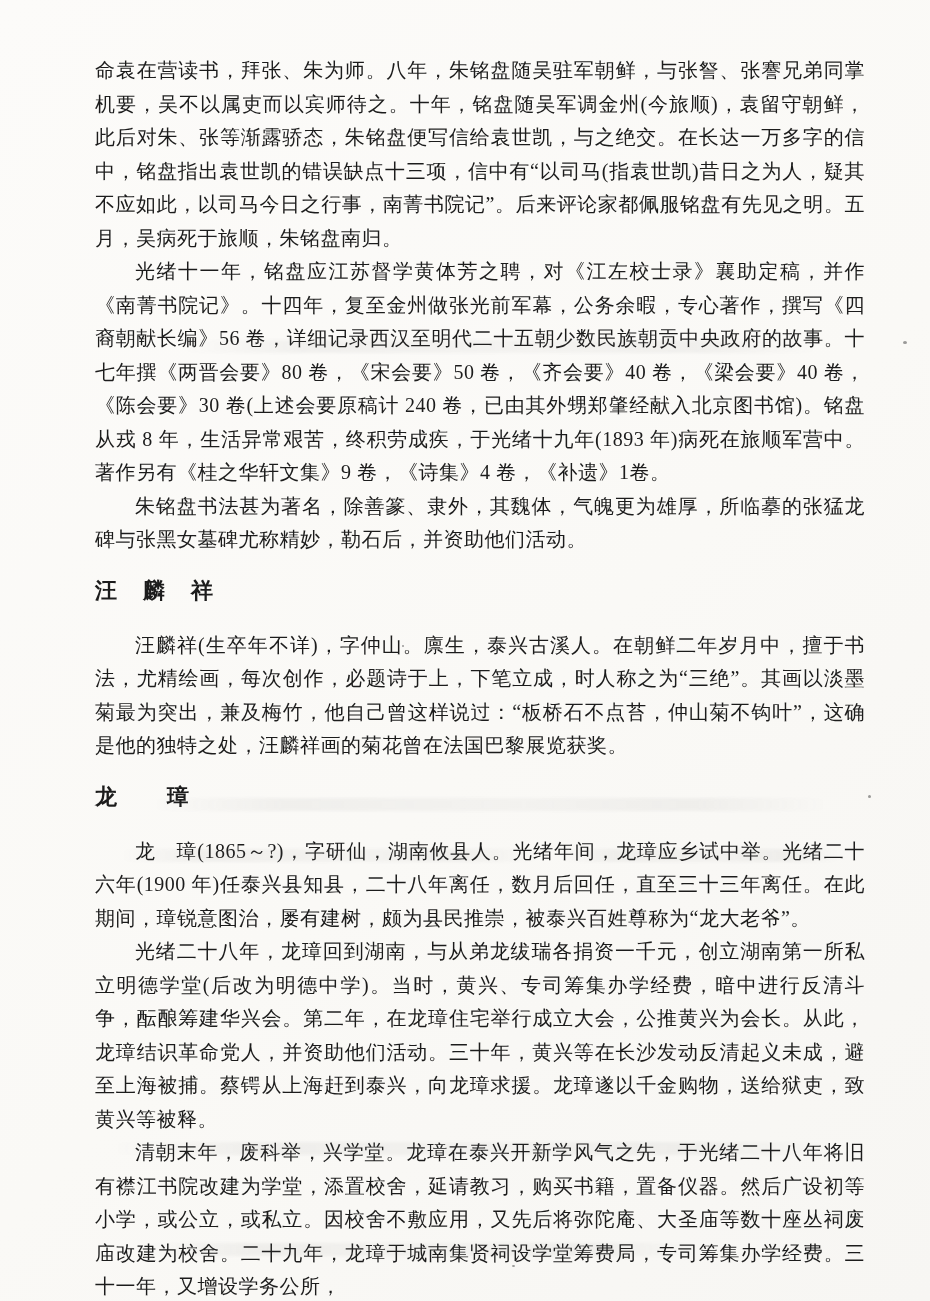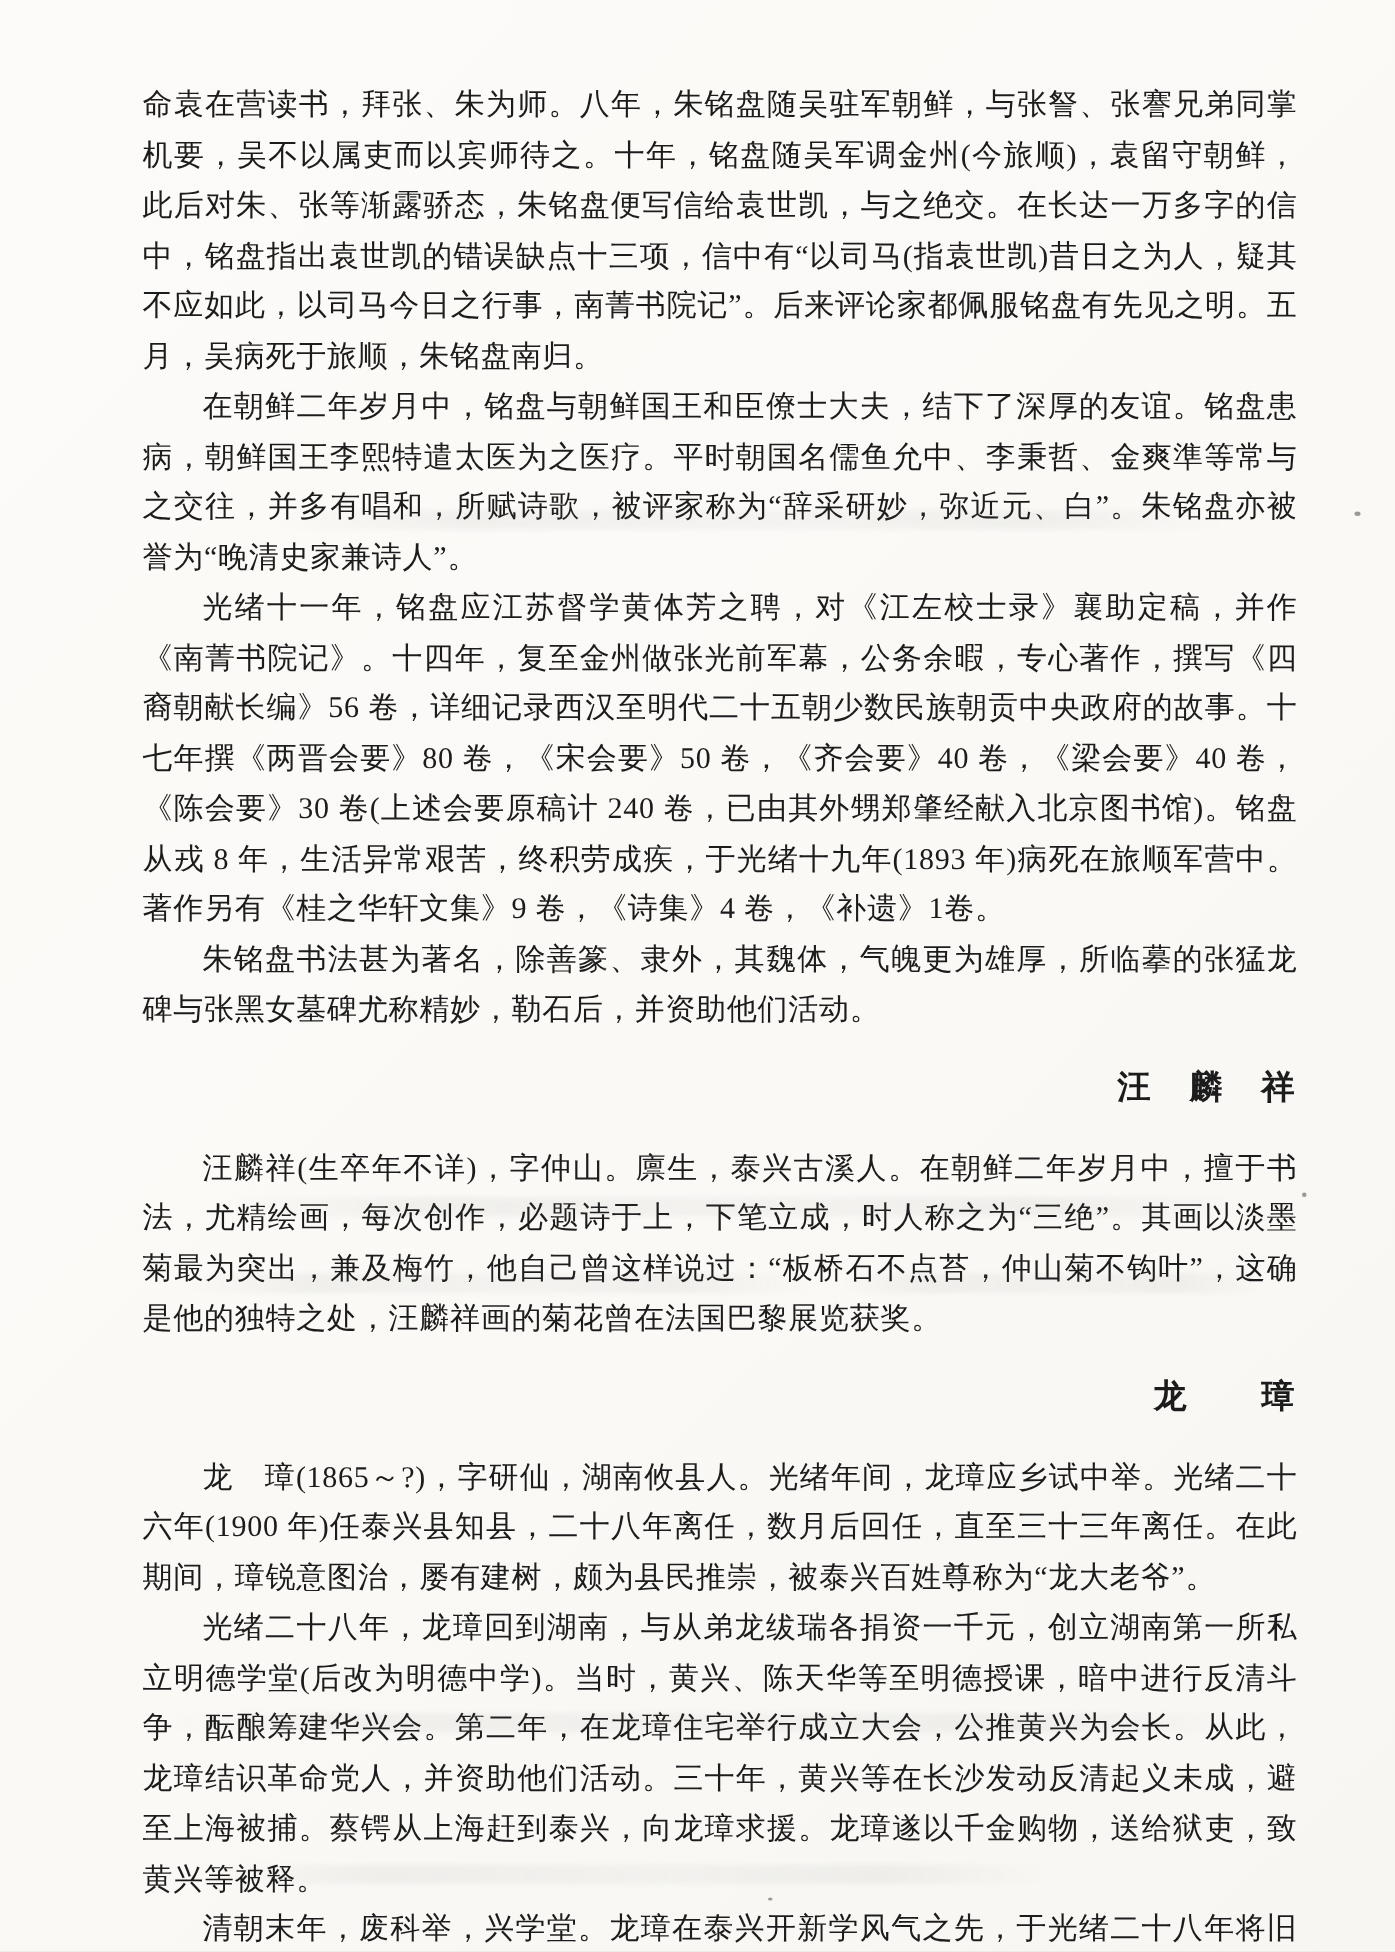--- a/index.html
+++ b/index.html
@@ -25,21 +25,21 @@
     text-align:justify;
     text-justify:inter-ideograph;
     letter-spacing:0.5px;
     word-break:break-all;
   }
   .para.indent{ text-indent:2em; }
   .heading{
     margin:21px 0 25px 0;
     font-size:22px;
     font-weight:bold;
-    text-align:right;
+    text-align:left;
     letter-spacing:2px;
     line-height:26px;
   }
   
   .smudge{
     position:absolute;
     height:13px;
     opacity:.13;
     filter:blur(1.6px);
     background:linear-gradient(90deg,rgba(110,110,110,0) 0%,rgba(110,110,110,.55) 20%,rgba(110,110,110,.35) 55%,rgba(110,110,110,.55) 80%,rgba(110,110,110,0) 100%);
@@ -63,35 +63,34 @@
   .speck.k3{ left:402px; top:645px; width:2px; height:2px; }
   .speck.k4{ left:512px; top:1265px; width:3px; height:2px; }
 </style>
 </head>
 <body>
 
 <div class="page">
 
   <p class="para">命袁在营读书，拜张、朱为师。八年，朱铭盘随吴驻军朝鲜，与张詧、张謇兄弟同掌机要，吴不以属吏而以宾师待之。十年，铭盘随吴军调金州(今旅顺)，袁留守朝鲜，此后对朱、张等渐露骄态，朱铭盘便写信给袁世凯，与之绝交。在长达一万多字的信中，铭盘指出袁世凯的错误缺点十三项，信中有“以司马(指袁世凯)昔日之为人，疑其不应如此，以司马今日之行事，南菁书院记”。后来评论家都佩服铭盘有先见之明。五月，吴病死于旅顺，朱铭盘南归。</p>
 
-  <p class="para indent">在朝鲜二年岁月中，铭盘与朝鲜国王和臣僚士大夫，结下了深厚的友谊。铭盘患病，朝鲜国王李熙特遣太医为之医疗。平时朝国名儒鱼允中、李秉哲、金爽準等常与之交往，并多有唱和，所赋诗歌，被评家称为“辞采研妙，弥近元、白”。朱铭盘亦被誉为“晚清史家兼诗人”。</p>
 
   <p class="para indent">光绪十一年，铭盘应江苏督学黄体芳之聘，对《江左校士录》襄助定稿，并作《南菁书院记》。十四年，复至金州做张光前军幕，公务余暇，专心著作，撰写《四裔朝献长编》56 卷，详细记录西汉至明代二十五朝少数民族朝贡中央政府的故事。十七年撰《两晋会要》80 卷，《宋会要》50 卷，《齐会要》40 卷，《梁会要》40 卷，《陈会要》30 卷(上述会要原稿计 240 卷，已由其外甥郑肇经献入北京图书馆)。铭盘从戎 8 年，生活异常艰苦，终积劳成疾，于光绪十九年(1893 年)病死在旅顺军营中。著作另有《桂之华轩文集》9 卷，《诗集》4 卷，《补遗》1卷。</p>
 
   <p class="para indent">朱铭盘书法甚为著名，除善篆、隶外，其魏体，气魄更为雄厚，所临摹的张猛龙碑与张黑女墓碑尤称精妙，勒石后，并资助他们活动。</p>
 
   <h2 class="heading">汪　麟　祥</h2>
 
   <p class="para indent">汪麟祥(生卒年不详)，字仲山。廪生，泰兴古溪人。在朝鲜二年岁月中，擅于书法，尤精绘画，每次创作，必题诗于上，下笔立成，时人称之为“三绝”。其画以淡墨菊最为突出，兼及梅竹，他自己曾这样说过：“板桥石不点苔，仲山菊不钩叶”，这确是他的独特之处，汪麟祥画的菊花曾在法国巴黎展览获奖。</p>
 
   <h2 class="heading">龙　　璋</h2>
 
   <p class="para indent">龙　璋(1865～?)，字研仙，湖南攸县人。光绪年间，龙璋应乡试中举。光绪二十六年(1900 年)任泰兴县知县，二十八年离任，数月后回任，直至三十三年离任。在此期间，璋锐意图治，屡有建树，颇为县民推崇，被泰兴百姓尊称为“龙大老爷”。</p>
 
-  <p class="para indent">光绪二十八年，龙璋回到湖南，与从弟龙绂瑞各捐资一千元，创立湖南第一所私立明德学堂(后改为明德中学)。当时，黄兴、陈天华等至明德授课，暗中进行反清斗争，酝酿筹建华兴会。第二年，在龙璋住宅举行成立大会，公推黄兴为会长。从此，龙璋结识革命党人，并资助他们活动。三十年，黄兴等在长沙发动反清起义未成，避至上海被捕。蔡锷从上海赶到泰兴，向龙璋求援。龙璋遂以千金购物，送给狱吏，致黄兴等被释。</p>
+  <p class="para indent">光绪二十八年，龙璋回到湖南，与从弟龙绂瑞各捐资一千元，创立湖南第一所私立明德学堂(后改为明德中学)。当时，黄兴、专司筹集办学经费，暗中进行反清斗争，酝酿筹建华兴会。第二年，在龙璋住宅举行成立大会，公推黄兴为会长。从此，龙璋结识革命党人，并资助他们活动。三十年，黄兴等在长沙发动反清起义未成，避至上海被捕。蔡锷从上海赶到泰兴，向龙璋求援。龙璋遂以千金购物，送给狱吏，致黄兴等被释。</p>
 
   <p class="para indent">清朝末年，废科举，兴学堂。龙璋在泰兴开新学风气之先，于光绪二十八年将旧有襟江书院改建为学堂，添置校舍，延请教习，购买书籍，置备仪器。然后广设初等小学，或公立，或私立。因校舍不敷应用，又先后将弥陀庵、大圣庙等数十座丛祠废庙改建为校舍。二十九年，龙璋于城南集贤祠设学堂筹费局，专司筹集办学经费。三十一年，又增设学务公所，</p>
 
   <div class="smudge s1"></div>
   <div class="smudge s2"></div>
   <div class="smudge s3"></div>
   <div class="smudge s4"></div>
   <div class="smudge s5"></div>
   <div class="smudge s6"></div>
   <div class="speck k1"></div>

